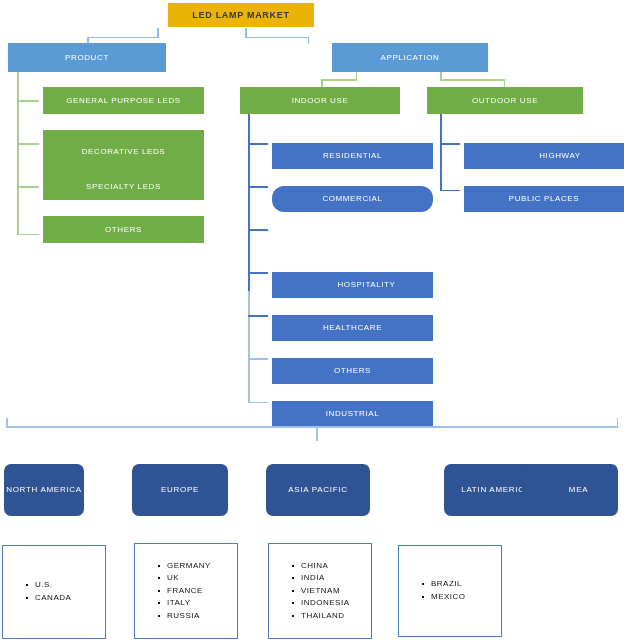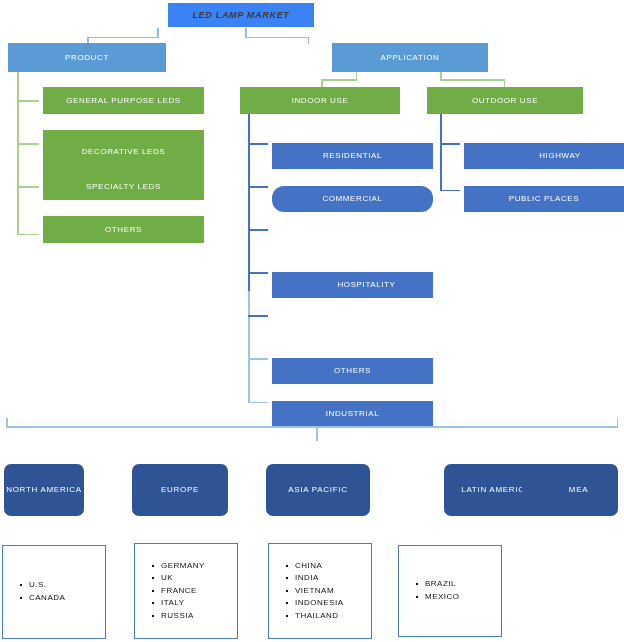--- a/index.html
+++ b/index.html
@@ -24,26 +24,25 @@
     align-items: center;
     justify-content: center;
     text-align: center;
     color: #ffffff;
     font-size: 8px;
     letter-spacing: 0.6px;
     line-height: 1.15;
     font-weight: 400;
   }
   .box-title {
-    background: #3b82f6;
+    background: #eab308;
     color: #3a3a3a;
     font-weight: 700;
     font-size: 9px;
     letter-spacing: 0.7px;
-    font-style: italic;
   }
   .box-blue {
     background: #5b9bd5;
   }
   .box-green {
     background: #70ad47;
   }
   .box-dblue {
     background: #4472c4;
     margin-top: 12px;
@@ -56,21 +55,21 @@
   }
   .listbox {
     position: absolute;
     box-sizing: border-box;
     background: #ffffff;
     border: 1.4px solid #4a7ebb;
     display: flex;
     align-items: center;
   }
   .listbox ul {
-    margin: 4px;
+    margin: 10px;
     padding: 0 0 0 22px;
     list-style: none;
     width: 100%;
   }
   .listbox li {
     position: relative;
     font-size: 8px;
     color: #111111;
     letter-spacing: 0.5px;
     line-height: 12.6px;
@@ -174,20 +173,23 @@
 
   <div class="box box-dblue" style="left:272px; top:131px; width:161px; height:26px;">
     <span>RESIDENTIAL</span>
   </div>
   <div class="box box-dblue" style="left:272px; top:174px; width:161px; height:26px;border-radius:12px;">
     <span>COMMERCIAL</span>
   </div>
   <div class="box box-dblue" style="left:272px; top:260px; width:161px; height:26px;padding-left:28px;">
     <span>HOSPITALITY</span>
   </div>
+  <div class="box box-dblue" style="left:272px; top:303px; width:161px; height:26px;">
+    <span>HEALTHCARE</span>
+  </div>
   <div class="box box-dblue" style="left:272px; top:346px; width:161px; height:26px;">
     <span>OTHERS</span>
   </div>
   <div class="box box-dblue" style="left:272px; top:389px; width:161px; height:26px;">
     <span>INDUSTRIAL</span>
   </div>
 
   <div class="ln-b" style="left:440px; top:114px; width:1.6px; height:77px;"></div>
   <div class="ln-b" style="left:440px; top:143px; width:20px; height:1.6px;"></div>
   <div class="ln-b" style="left:440px; top:189.5px; width:20px; height:1.6px;"></div>

